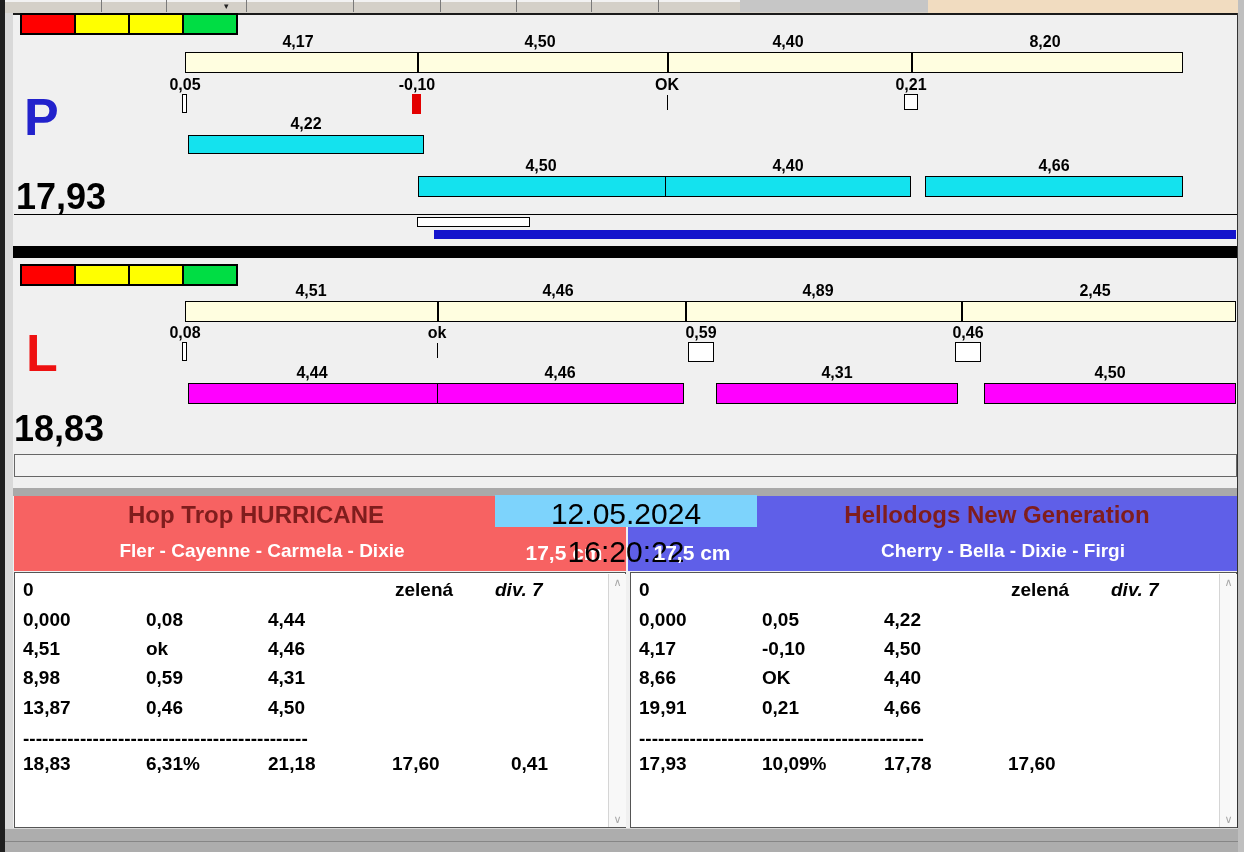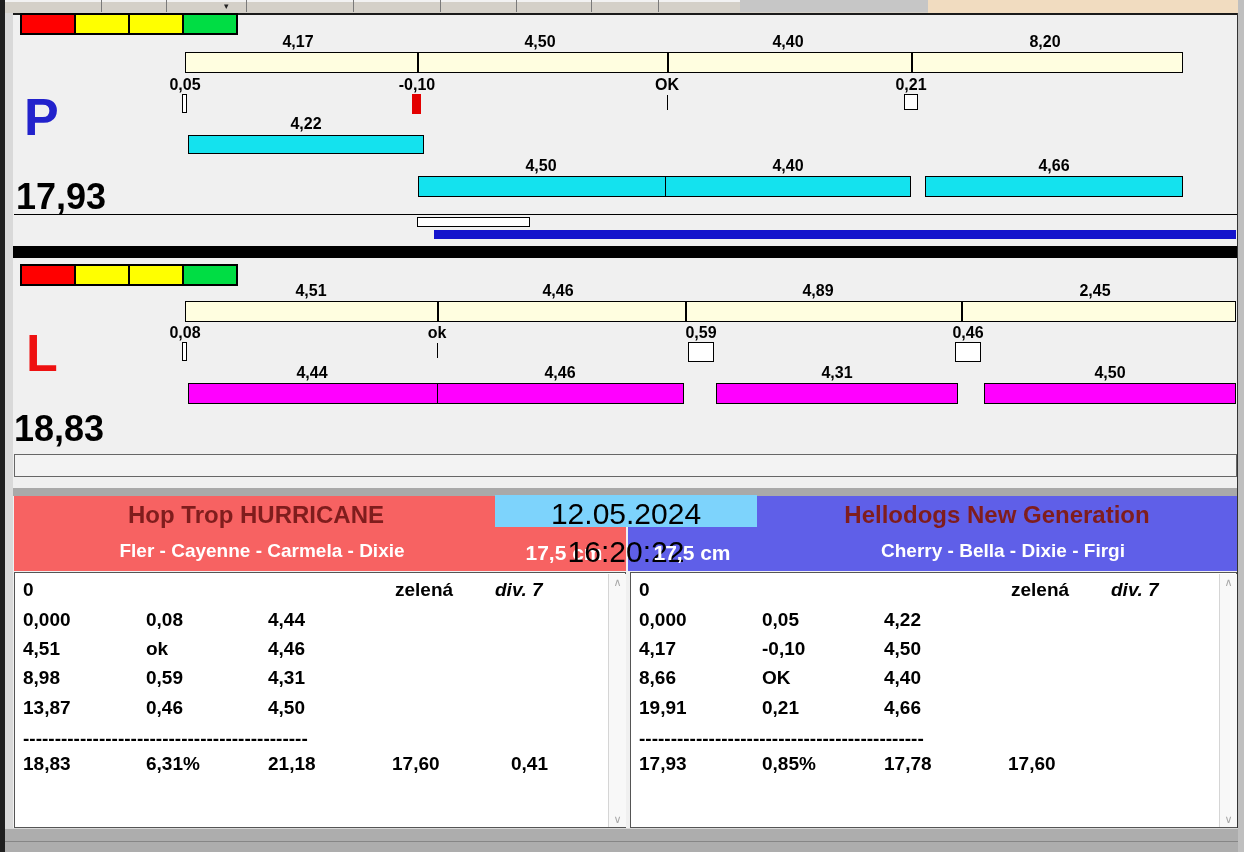--- a/index.html
+++ b/index.html
@@ -240,21 +240,21 @@
       <span class="tcell c3">4,40</span>
     </div>
     <div class="trow" style="left:0;top:124px">
       <span class="tcell c1">19,91</span>
       <span class="tcell c2">0,21</span>
       <span class="tcell c3">4,66</span>
     </div>
     <div class="trow dashes" style="left:8px;top:155px">---------------------------------------------</div>
     <div class="trow" style="left:0;top:180px">
       <span class="tcell c1">17,93</span>
-      <span class="tcell c2">0,85%</span>
+      <span class="tcell c2">10,09%</span>
       <span class="tcell c3">17,78</span>
       <span class="tcell s4">17,60</span>
     </div>
     <div class="vscroll" style="left:588px">
       <div class="varr" style="top:0">∧</div>
       <div class="varr" style="top:237px">∨</div>
     </div>
   </div>
 
   <div class="abs bottomstrip"></div>

